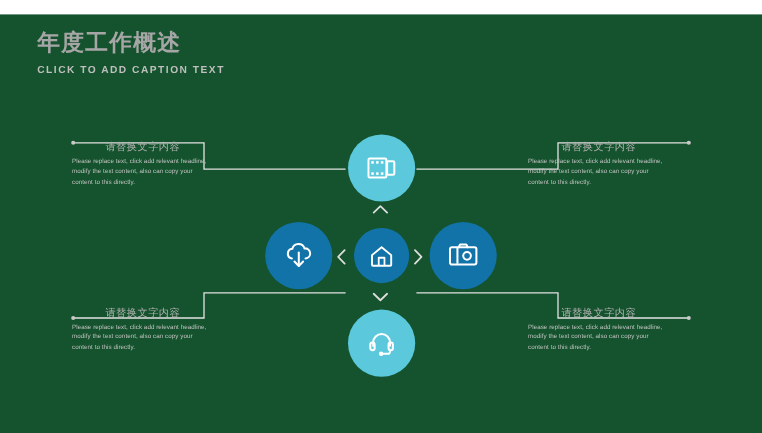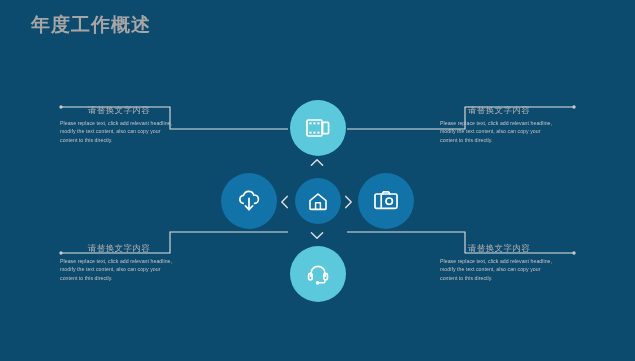--- a/index.html
+++ b/index.html
@@ -10,21 +10,22 @@
   body {
     width: 635px;
     height: 361px;
     font-family: "Liberation Sans", sans-serif;
     overflow: hidden;
     position: relative;
   }
   .slide {
     position: absolute;
     inset: 0;
-    background: #0c4a6e;
+    background: #14532d;
+    margin-top: 12px;
   }
 
   
   .header {
     position: absolute;
     left: 31px;
     top: 14px;
   }
   .title-cn {
     font-size: 19px;
@@ -109,20 +110,21 @@
   .chev-left  { left: 280px; top: 195px; }
   .chev-right { left: 344px; top: 195px; }
 </style>
 </head>
 <body>
 
 <div class="slide">
 
   <div class="header">
     <div class="title-cn">年度工作概述</div>
+    <div class="title-en">CLICK TO ADD CAPTION TEXT</div>
   </div>
 
   <svg class="connectors" viewBox="0 0 635 361" xmlns="http://www.w3.org/2000/svg">
     <g stroke="#e2e2e2" stroke-width="1.1" fill="none">
 
       <path d="M 61 107 L 170 107 L 170 129 L 288 129"></path>
 
       <path d="M 574 107 L 465 107 L 465 129 L 347 129"></path>
 
       <path d="M 61 253 L 170 253 L 170 232 L 288 232"></path>

